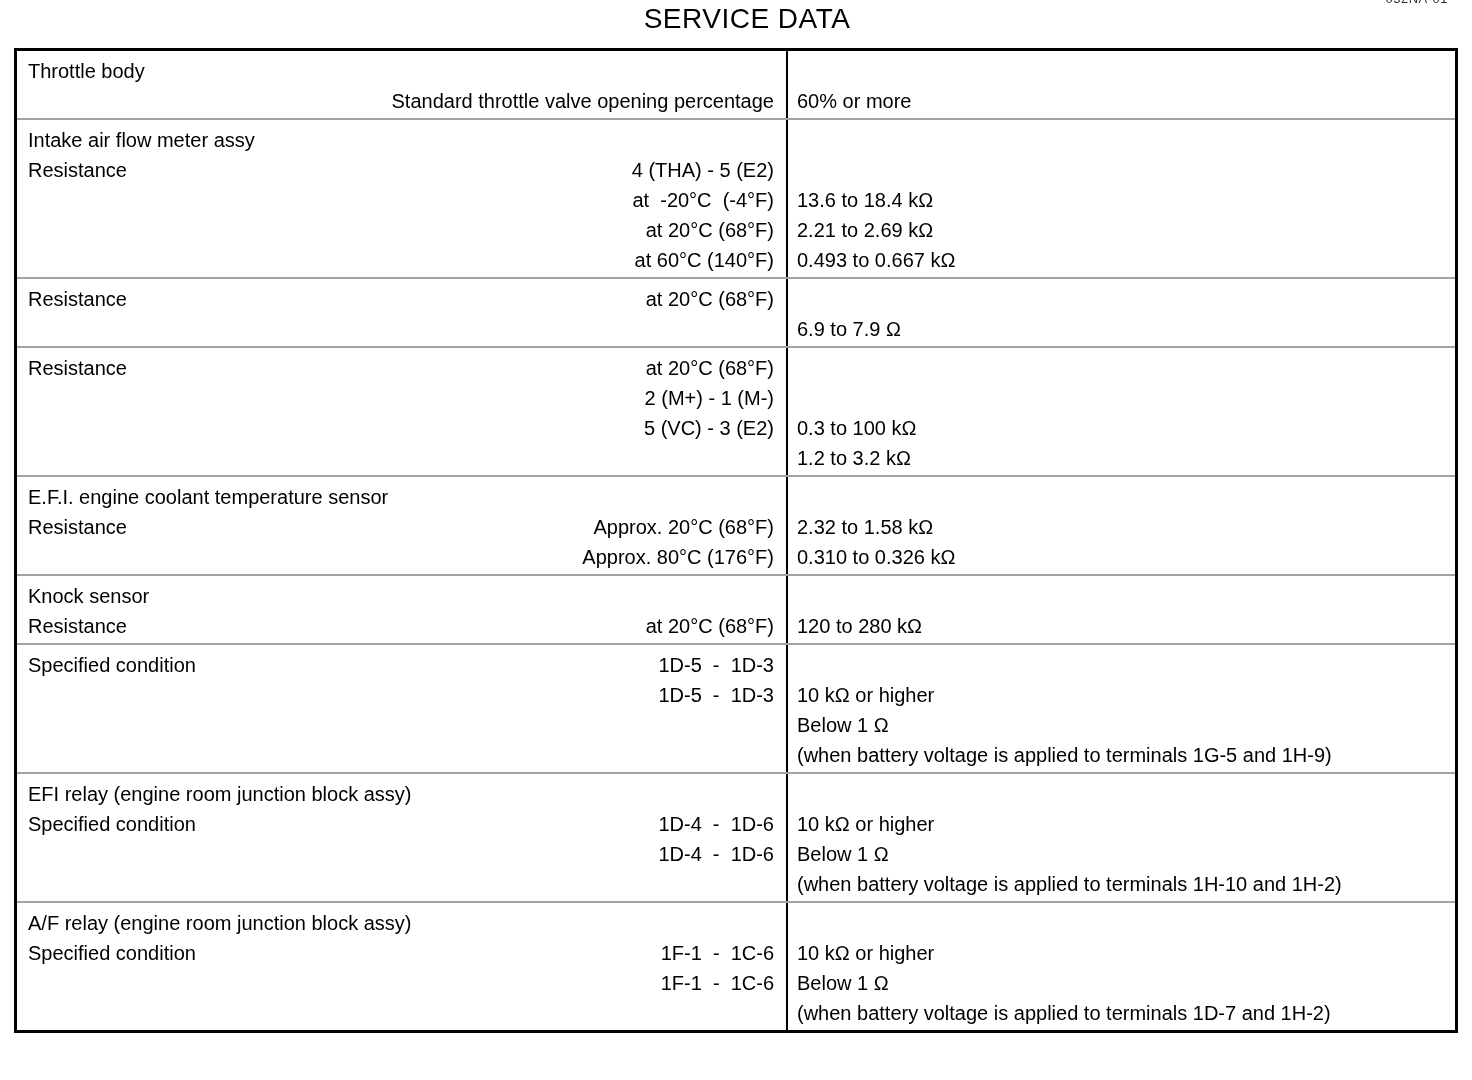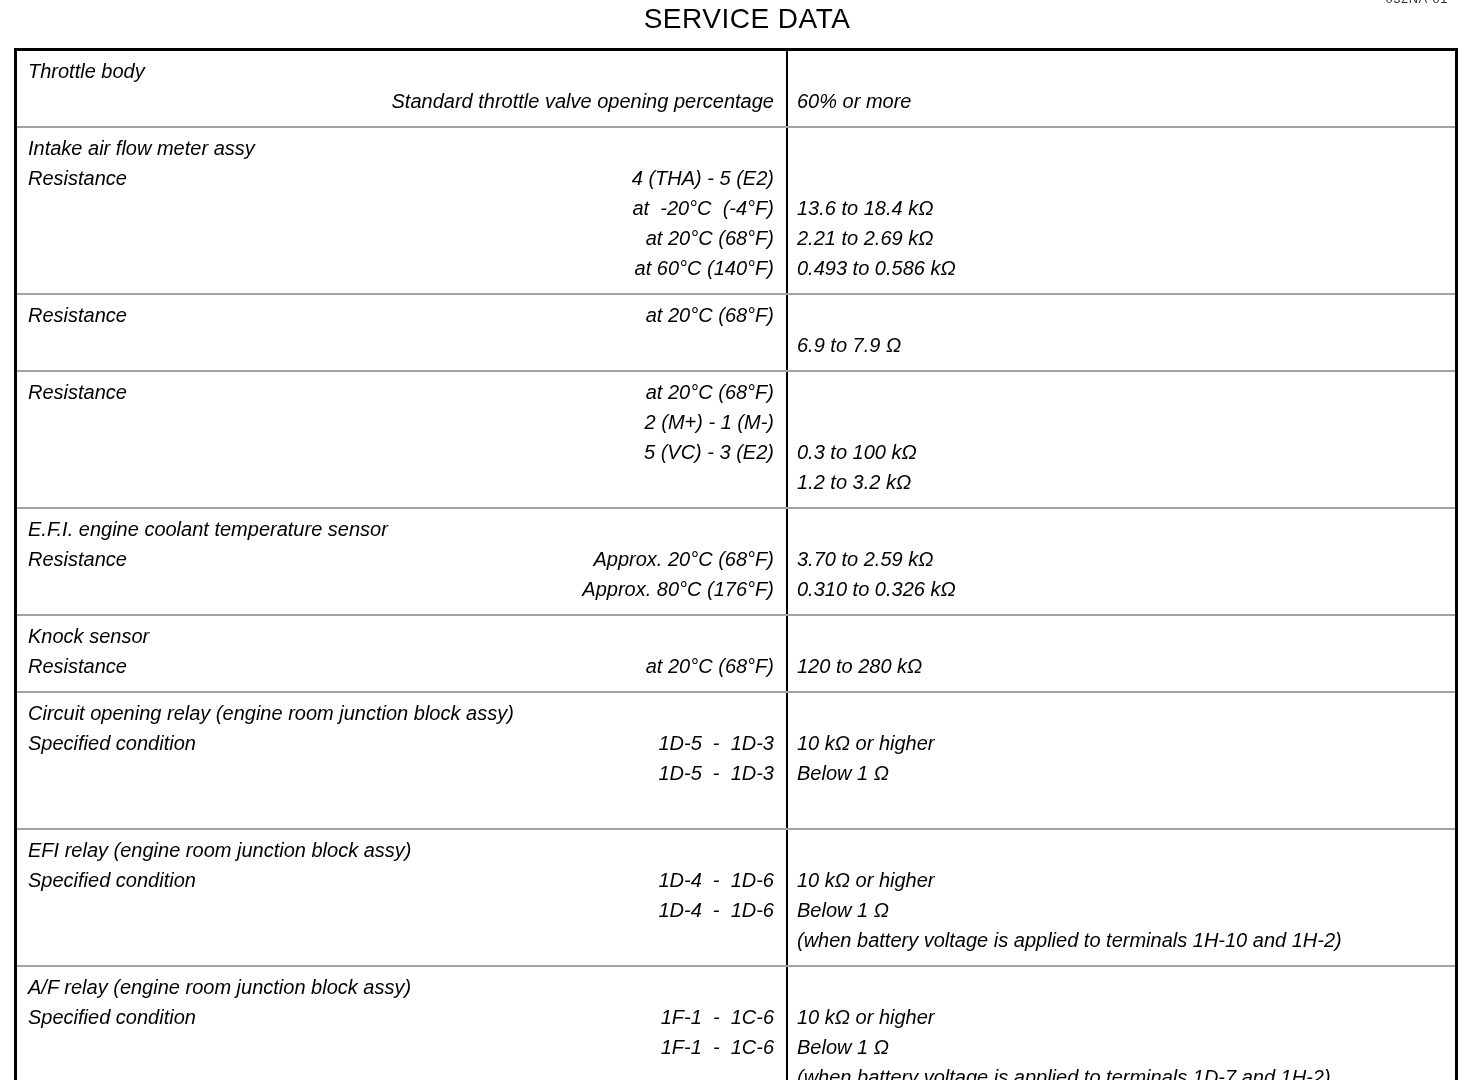--- a/index.html
+++ b/index.html
@@ -34,22 +34,21 @@
     border: 3px solid #000;
     box-sizing: border-box;
   }
   .row {
     display: flex;
     border-top: 2px solid #a3a3a3;
   }
   .row:first-child { border-top: none; }
   .cell {
     box-sizing: border-box;
-    padding: 5px 12px 10px 11px;
-    font-style: italic;
+    padding: 5px 12px 2px 11px;
   }
   .cell-left {
     width: 771px;
     flex: 0 0 771px;
     border-right: 2px solid #000;
   }
   .cell-right {
     flex: 1 1 auto;
     padding-left: 9px;
     border-radius: 29px;
@@ -88,21 +87,21 @@
         <div class="line"><span class="lbl">Resistance</span><span class="cond">4 (THA) - 5 (E2)</span></div>
         <div class="line"><span class="lbl"></span><span class="cond">at  -20°C  (-4°F)</span></div>
         <div class="line"><span class="lbl"></span><span class="cond">at 20°C (68°F)</span></div>
         <div class="line"><span class="lbl"></span><span class="cond">at 60°C (140°F)</span></div>
       </div>
       <div class="cell cell-right">
         <div class="line"><span></span></div>
         <div class="line"><span></span></div>
         <div class="line"><span>13.6 to 18.4 kΩ</span></div>
         <div class="line"><span>2.21 to 2.69 kΩ</span></div>
-        <div class="line"><span>0.493 to 0.586 kΩ</span></div>
+        <div class="line"><span>0.493 to 0.667 kΩ</span></div>
       </div>
     </div>
     <div class="row">
       <div class="cell cell-left">
         <div class="line"><span class="lbl">Resistance</span><span class="cond">at 20°C (68°F)</span></div>
       </div>
       <div class="cell cell-right">
         <div class="line"><span></span></div>
         <div class="line"><span>6.9 to 7.9 Ω</span></div>
       </div>
@@ -121,45 +120,45 @@
       </div>
     </div>
     <div class="row">
       <div class="cell cell-left">
         <div class="line"><span class="lbl">E.F.I. engine coolant temperature sensor</span><span class="cond"></span></div>
         <div class="line"><span class="lbl">Resistance</span><span class="cond">Approx. 20°C (68°F)</span></div>
         <div class="line"><span class="lbl"></span><span class="cond">Approx. 80°C (176°F)</span></div>
       </div>
       <div class="cell cell-right">
         <div class="line"><span></span></div>
-        <div class="line"><span>3.70 to 2.59 kΩ</span></div>
+        <div class="line"><span>2.32 to 1.58 kΩ</span></div>
         <div class="line"><span>0.310 to 0.326 kΩ</span></div>
       </div>
     </div>
     <div class="row">
       <div class="cell cell-left">
         <div class="line"><span class="lbl">Knock sensor</span><span class="cond"></span></div>
         <div class="line"><span class="lbl">Resistance</span><span class="cond">at 20°C (68°F)</span></div>
       </div>
       <div class="cell cell-right">
         <div class="line"><span></span></div>
         <div class="line"><span>120 to 280 kΩ</span></div>
       </div>
     </div>
     <div class="row">
       <div class="cell cell-left">
-        <div class="line"><span class="lbl">Circuit opening relay (engine room junction block assy)</span><span class="cond"></span></div>
         <div class="line"><span class="lbl">Specified condition</span><span class="cond">1D-5  -  1D-3</span></div>
         <div class="line"><span class="lbl"></span><span class="cond">1D-5  -  1D-3</span></div>
         <div class="line"><span class="lbl"></span><span class="cond"></span></div>
       </div>
       <div class="cell cell-right">
         <div class="line"><span></span></div>
         <div class="line"><span>10 kΩ or higher</span></div>
         <div class="line"><span>Below 1 Ω</span></div>
+        <div class="line"><span>(when battery voltage is applied to terminals 1G-5 and 1H-9)</span></div>
       </div>
     </div>
     <div class="row">
       <div class="cell cell-left">
         <div class="line"><span class="lbl">EFI relay (engine room junction block assy)</span><span class="cond"></span></div>
         <div class="line"><span class="lbl">Specified condition</span><span class="cond">1D-4  -  1D-6</span></div>
         <div class="line"><span class="lbl"></span><span class="cond">1D-4  -  1D-6</span></div>
         <div class="line"><span class="lbl"></span><span class="cond"></span></div>
       </div>
       <div class="cell cell-right">

